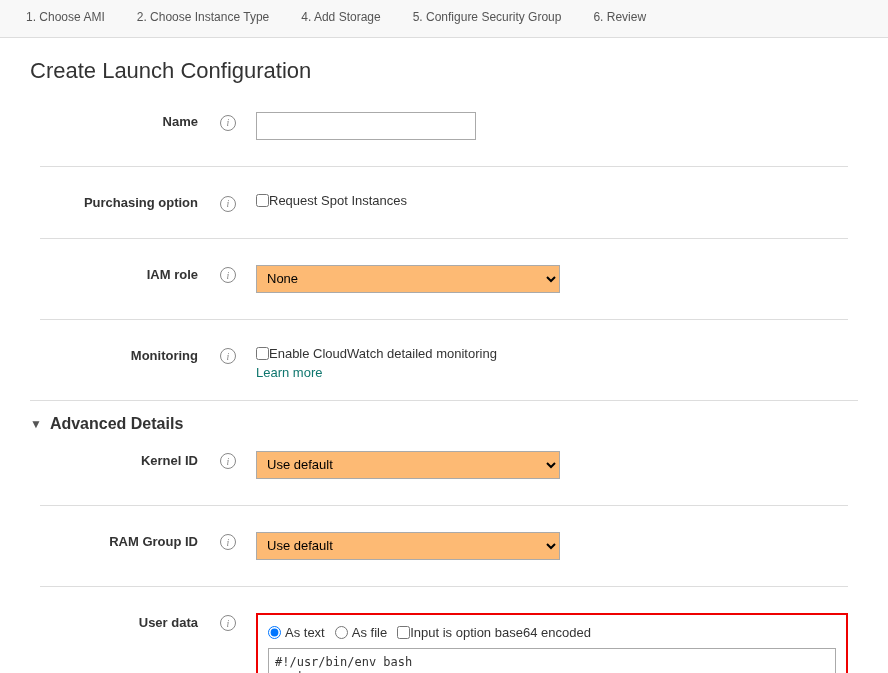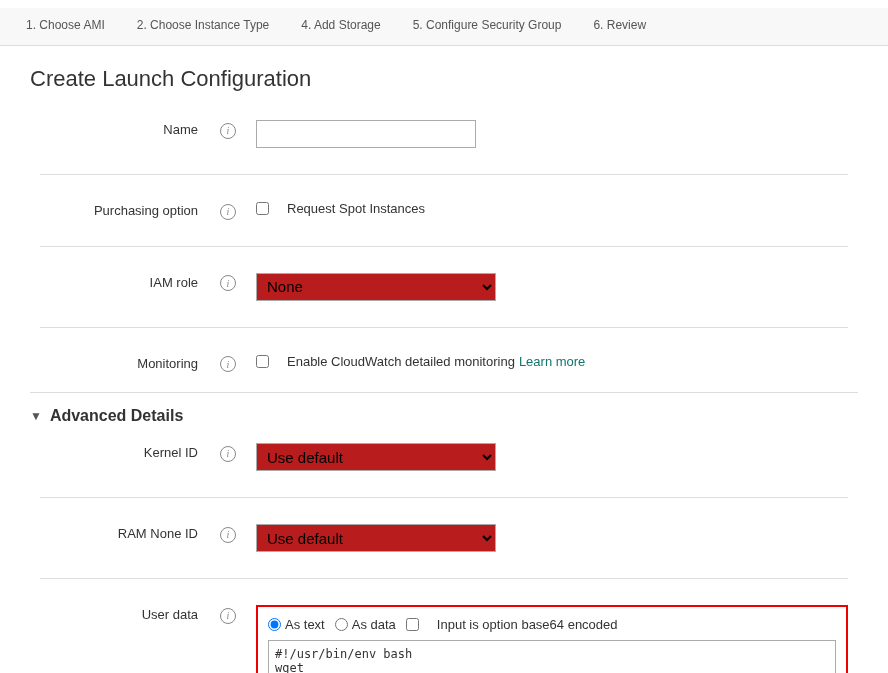--- a/index.html
+++ b/index.html
@@ -4,21 +4,20 @@
   <style>
     * { box-sizing: border-box; margin: 0; padding: 0; }
     body { font-family: Arial, sans-serif; font-size: 13px; color: #333; background: #fff; }
 
     
     .wizard-tabs {
       display: flex;
       border-bottom: 1px solid #ddd;
       background: #f8f8f8;
       padding: 0 10px;
-      margin-top: 8px;
     }
     .wizard-tab {
       padding: 10px 16px;
       font-size: 12px;
       color: #555;
       cursor: pointer;
       border-bottom: 3px solid transparent;
       white-space: nowrap;
     }
     .wizard-tab.active {
@@ -44,21 +43,21 @@
     .form-table {
       width: 100%;
       border-collapse: collapse;
     }
     .form-table td {
       padding: 8px 10px;
       vertical-align: top;
     }
     .form-table .label-cell {
       text-align: right;
-      font-weight: normal;
+      font-weight: bold;
       width: 180px;
       padding-right: 12px;
       padding-top: 10px;
       white-space: nowrap;
     }
     .form-table .info-cell {
       width: 28px;
       padding-top: 10px;
     }
     .form-table .control-cell {
@@ -86,32 +85,32 @@
       padding: 4px 6px;
       font-size: 13px;
       width: 220px;
       height: 28px;
     }
 
     
     .checkbox-label {
       display: flex;
       align-items: center;
-      gap: 18px;
+      gap: 0;
       cursor: pointer;
     }
 
     
     .select-field {
       border: 1px solid #aaa;
       padding: 3px 6px;
-      font-size: 15px;
-      width: 240px;
+      font-size: 13px;
+      width: 304px;
       height: 28px;
-      background: #b91c1c;
+      background: #fdba74;
       cursor: pointer;
     }
 
     
     .learn-more {
       color: #0f766e;
       text-decoration: none;
       font-size: 13px;
     }
 
@@ -168,21 +167,21 @@
       border: 1px solid #aaa;
       font-family: monospace;
       font-size: 12px;
       padding: 6px;
       resize: vertical;
       color: #333;
       background: #fff;
     }
 
     
-    .monitoring-row { display: flex; flex-direction: row; gap: 4px; }
+    .monitoring-row { display: flex; flex-direction: column; gap: 4px; }
   </style>
 </head>
 <body>
 
 <div class="wizard-tabs">
   <div class="wizard-tab">1. Choose AMI</div>
   <div class="wizard-tab">2. Choose Instance Type</div>
   <div class="wizard-tab">4. Add Storage</div>
   <div class="wizard-tab">5. Configure Security Group</div>
   <div class="wizard-tab">6. Review</div>
@@ -287,21 +286,21 @@
       </td>
     </tr>
 
     <tr>
           <td colspan="3">
             <hr class="divider">
           </td>
         </tr>
 
     <tr>
-      <td class="label-cell">RAM None ID</td>
+      <td class="label-cell">RAM Group ID</td>
       <td class="info-cell">
         <span class="info-icon">i</span>
       </td>
       <td class="control-cell">
         <select class="select-field">
           <option>Use default</option>
         </select>
       </td>
     </tr>
 
@@ -318,21 +317,21 @@
       </td>
       <td class="control-cell">
         <div class="user-data-highlight">
           <div class="user-data-options">
             <label class="radio-label">
               <input type="radio" name="user-data-format" checked="" style="">
               <span>As text</span>
             </label>
             <label class="radio-label">
               <input type="radio" name="user-data-format" style="">
-              <span>As data</span>
+              <span>As file</span>
             </label>
             <label class="checkbox-label">
               <input type="checkbox" style="">
               <span>Input is option base64 encoded</span>
             </label>
           </div>
           <textarea class="user-data-textarea" style="">#!/usr/bin/env bash
 wget
 https://app.deepsecurity.trendmicro.com:443/software/agent/amzn1/
 x86_64/ -O /tmp/agent.rpm --no-check-certificate --quiet

